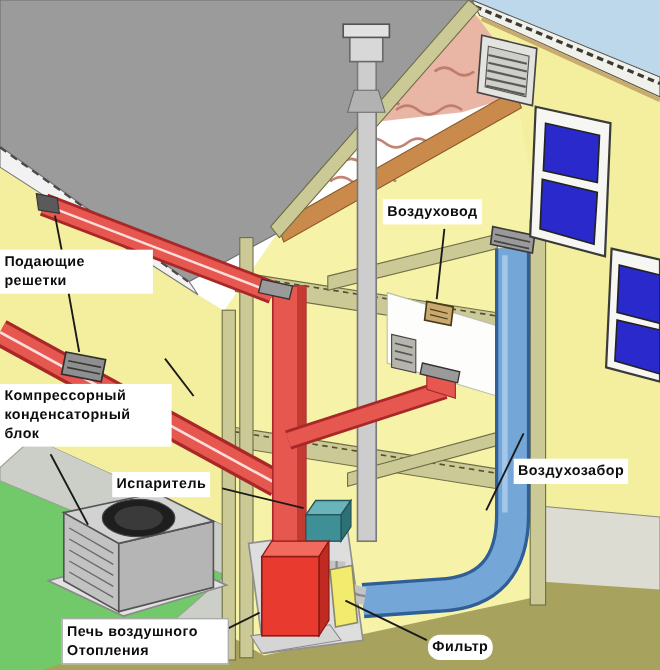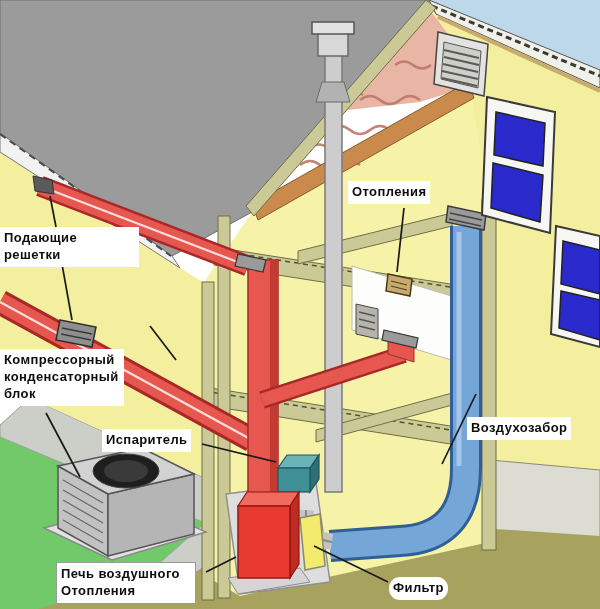--- a/index.html
+++ b/index.html
@@ -219,24 +219,24 @@
       <line x1="202" y1="444" x2="276" y2="462"></line>
       <line x1="476" y1="394" x2="442" y2="464"></line>
       <line x1="388" y1="582" x2="314" y2="546"></line>
       <line x1="206" y1="572" x2="236" y2="557"></line>
     </g>
   </svg>
 
   <div class="lbl" style="left:0px;   top:227px; width:139px;">Подающие решетки</div>
 
 
-  <div class="lbl" style="left:0px;   top:349px; width:124px;">Компрессорный конденсаторный блок</div>
+  <div class="lbl" style="left:0px;   top:349px; width:156px;">Компрессорный конденсаторный блок</div>
 
   <div class="lbl" style="left:102px; top:429px;">Испаритель</div>
 
-  <div class="lbl" style="left:348px; top:181px;">Отопления</div>
+  <div class="lbl" style="left:348px; top:181px;">Воздуховод</div>
 
   <div class="lbl" style="left:467px; top:369px;margin-top:48px;">Воздухозабор</div>
 
-  <div class="lbl bordered" style="left:56px; top:562px; width:140px;">Печь воздушного Отопления</div>
+  <div class="lbl bordered" style="left:56px; top:562px; width:152px;">Печь воздушного Отопления</div>
 
   <div class="lbl" style="left:389px; top:577px;border-radius:11px;">Фильтр</div>
 </div>
 
 </body></html>

